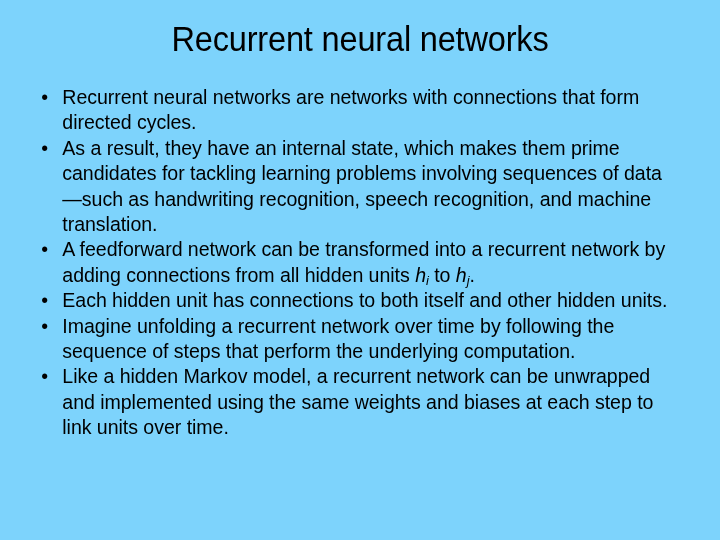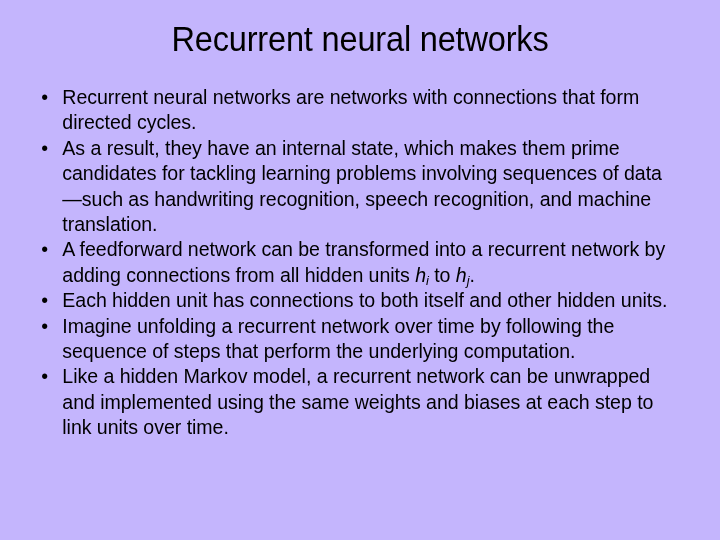--- a/index.html
+++ b/index.html
@@ -12,21 +12,21 @@
     background: #ffffff;
     font-family: "Liberation Sans", "DejaVu Sans", sans-serif;
     color: #000000;
     overflow: hidden;
   }
 
   .slide {
     position: relative;
     width: 720px;
     height: 540px;
-    background: #c4b5fd;
+    background: #7dd3fc;
     box-sizing: border-box;
   }
 
   .slide-title {
     position: absolute;
     left: 0;
     top: 18px;
     width: 720px;
     text-align: center;
     font-size: 35px;

